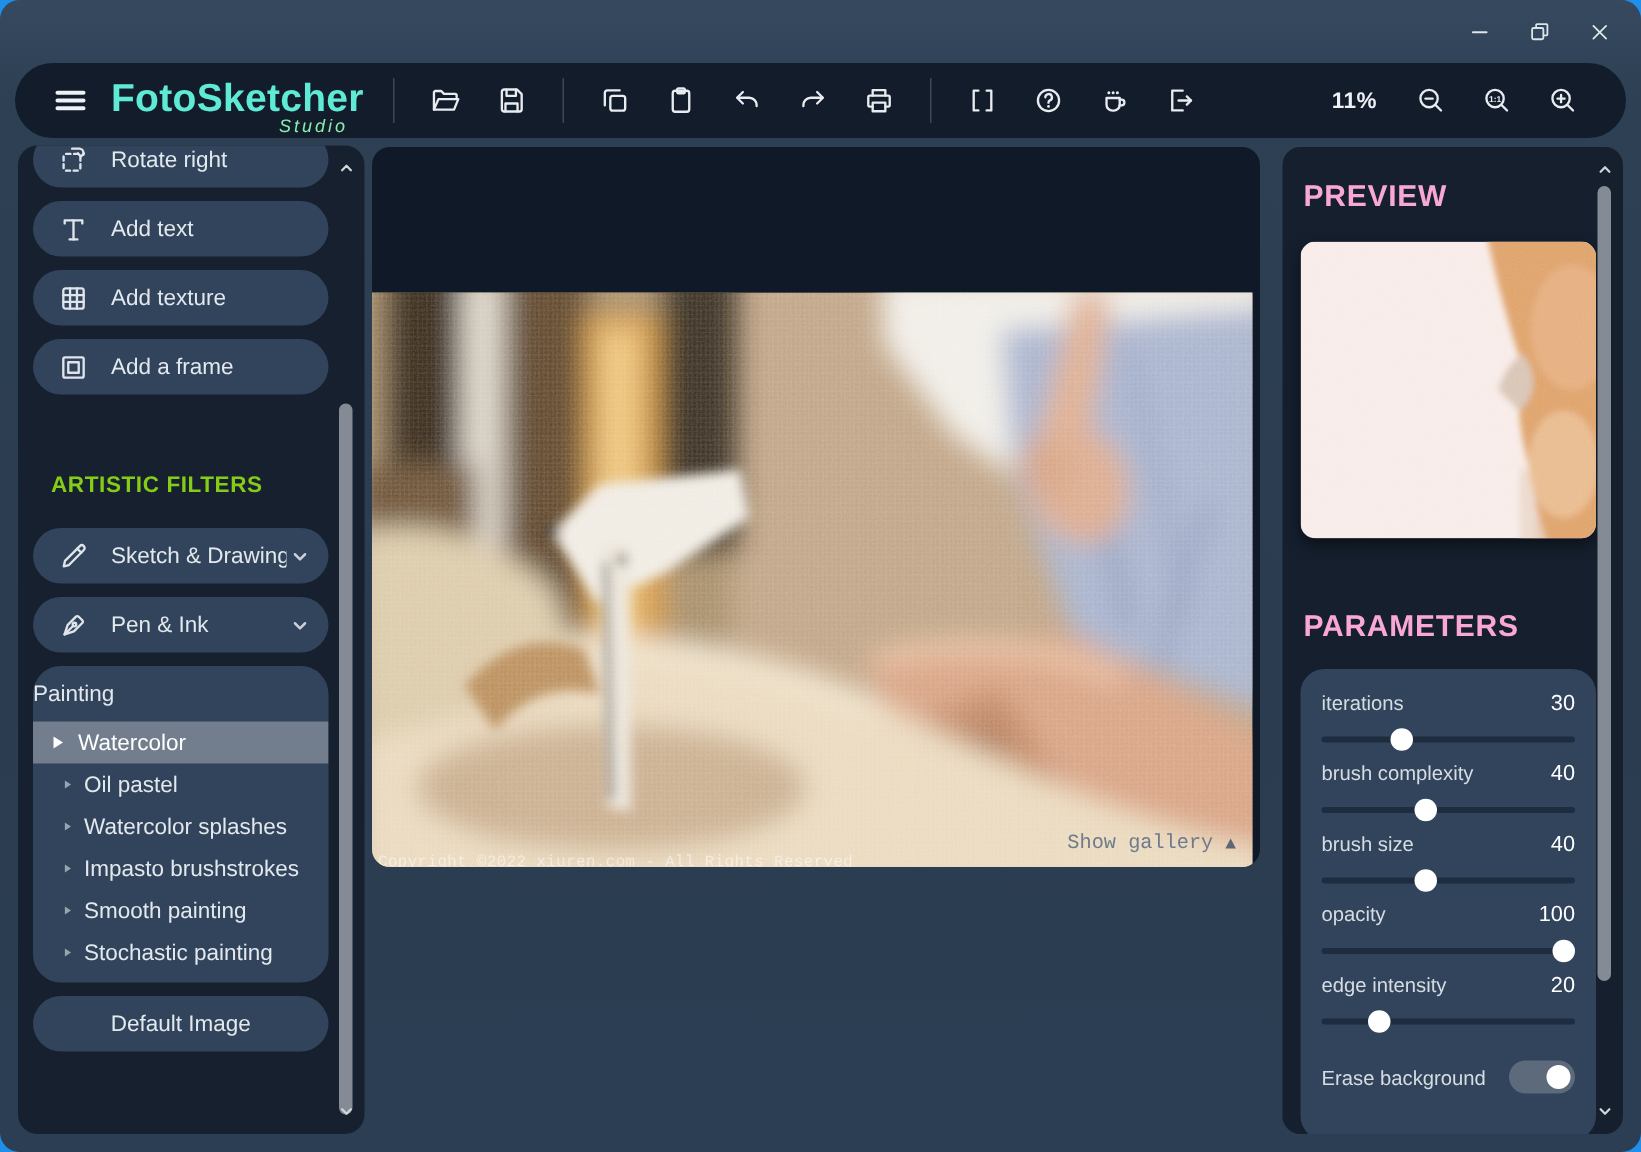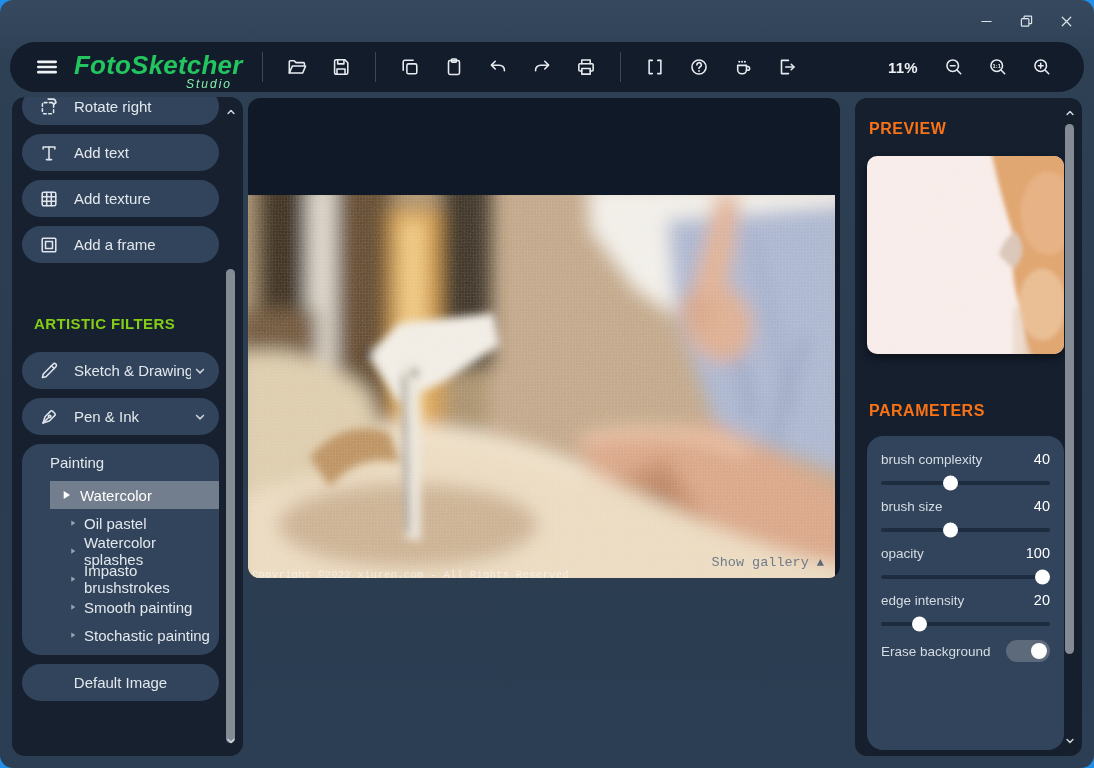--- a/index.html
+++ b/index.html
@@ -15,21 +15,21 @@
   .win-btn { width:40px; height:30px; display:flex; align-items:center; justify-content:center;
     color:#dde4ea; cursor:default; }
   .win-btn svg { width:17px; height:17px; }
 
   
   .toolbar { position:absolute; left:10px; right:10px; top:42px; height:50px; border-radius:25px;
     background:#131c2b; display:flex; align-items:center; padding:0 20px; color:#e8ecf1; }
   .menu-btn { width:34px; height:34px; display:flex; align-items:center; justify-content:center; color:#eef1f5; }
   .menu-btn svg { width:26px; height:26px; }
   .brand-wrap { position:relative; margin-left:10px; margin-right:8px; width:168px; height:44px; }
-  .brand { font-size:26px; font-weight:bold; letter-spacing:.2px; color:#22c55e; line-height:40px;font-style:italic; }
+  .brand { font-size:26px; font-weight:bold; letter-spacing:.2px; color:#5eead4; line-height:40px; }
   .brand-sub { position:absolute; right:10px; bottom:-2px; font-style:italic; font-size:12px;
     color:#86efac; letter-spacing:2px; }
   .tb-div { width:1px; height:30px; background:#3a475b; margin:0 12px; }
   .tb-btn { width:44px; height:38px; display:flex; align-items:center; justify-content:center;
     color:#e8ecf1; border-radius:8px; }
   .tb-btn svg { width:22px; height:22px; }
   .tb-spacer { flex:1; }
   .zoom-label { font-size:15px; font-weight:bold; color:#eef1f5; margin-right:14px; letter-spacing:.3px; }
 
   
@@ -39,21 +39,21 @@
   .sb-btn { width:197px; height:37px; border-radius:18.5px; background:#31445c; color:#e3e8ed;
     display:flex; align-items:center; margin-bottom:9px; font-size:15px; }
   .sb-btn .ic { width:22px; height:22px; margin:0 14px 0 16px; display:flex; color:#dfe5eb; }
   .sb-btn .ic svg { width:22px; height:22px; }
   .sb-btn .lbl { flex:1; white-space:nowrap; overflow:hidden; }
   .sb-btn .chev { width:18px; height:18px; margin-right:10px; color:#c9d0d8; flex:0 0 auto; }
   .sb-btn .chev svg { width:18px; height:18px; }
   .sb-section { font-size:15px; font-weight:bold; color:#84cc16; letter-spacing:.4px;
     margin:52px 0 20px 12px; }
   .sb-group { width:197px; border-radius:18.5px; background:#31445c; color:#e3e8ed;
-    margin-bottom:9px; padding-bottom:6px; overflow:hidden;padding-left:28px; }
+    margin-bottom:9px; padding-bottom:6px; overflow:hidden; }
   .sb-group-header { height:37px; display:flex; align-items:center; font-size:15px; }
   .sb-item { height:28px; display:flex; align-items:center; font-size:15px; color:#e3e8ed; }
   .sb-item .bullet { width:14px; height:14px; margin:0 4px 0 16px; color:#9aa4b0; display:flex; }
   .sb-item .bullet svg { width:14px; height:14px; }
   .sb-item.selected { background:#727e8d; color:#ffffff; }
   .sb-item.selected .bullet { color:#ffffff; width:16px; height:16px; margin:0 6px 0 8px; }
   .sb-item.selected .bullet svg { width:16px; height:16px; }
   .sb-action { justify-content:center; }
   .sb-action .lbl { flex:0 1 auto; }
 
@@ -73,36 +73,36 @@
                repeating-linear-gradient(0deg, rgba(255,255,255,.04) 0 1px, transparent 1px 3px); }
   .watermark { position:absolute; left:4px; bottom:4px; font-size:10.5px; color:rgba(255,255,255,.5);
     letter-spacing:.3px; z-index:2; }
   .show-gallery { position:absolute; right:16px; bottom:8px; font-size:13.5px; color:#6f7b8a;
     display:flex; align-items:center; gap:8px; }
   .show-gallery .tri { font-size:12px; color:#5c6878; }
 
   
   .rpanel { position:absolute; left:855px; top:98px; width:227px; height:658px; border-radius:12px;
     background:#151f2e; overflow:hidden; }
-  .rp-title { font-size:16px; font-weight:bold; color:#f97316; letter-spacing:.5px; margin-left:14px; }
+  .rp-title { font-size:20px; font-weight:bold; color:#f9a8d4; letter-spacing:.5px; margin-left:14px; }
   .rp-title.preview { margin-top:22px; }
   .rp-title.params { margin-top:48px; }
   .preview-box { margin:18px 0 0 12px; width:197px; height:198px; border-radius:10px; overflow:hidden;
     position:relative; box-shadow:0 4px 10px rgba(0,0,0,.45); }
   .preview-box svg { position:absolute; inset:0; width:100%; height:100%; }
   .param-card { margin:16px 0 0 12px; width:197px; height:314px; border-radius:16px; background:#31445c;
     padding:2px 14px 0 14px; }
   .prow { margin-top:13px; }
   .prow .line1 { display:flex; justify-content:space-between; align-items:baseline; }
   .plabel { font-size:13.5px; color:#d6dce2; }
   .pvalue { font-size:14.5px; color:#ffffff; }
   .ptrack { position:relative; margin-top:14px; height:4px; border-radius:2px; background:#1e2c3f; }
   .pthumb { position:absolute; top:50%; width:15px; height:15px; border-radius:50%; background:#ffffff;
     transform:translateY(-50%); left:calc((100% - 15px) * var(--p) / 100); }
-  .trow { margin-top:14px; display:flex; justify-content:space-between; align-items:center; }
+  .trow { margin-top:24px; display:flex; justify-content:space-between; align-items:center; }
   .toggle { width:44px; height:22px; border-radius:11px; background:#5c6a7c; position:relative; flex:0 0 auto; }
   .toggle .knob { position:absolute; top:3px; right:3px; width:16px; height:16px; border-radius:50%;
     background:#ffffff; }
 </style>
 </head>
 <body>
 
 <div class="window">
 
   <div class="titlebar">
@@ -498,20 +498,29 @@
           <path d="M150 76 C162 90 158 106 148 114 L134 100 C137 88 144 80 150 76 Z" fill="#d9c5b6"></path>
           <path d="M150 150 C160 164 158 180 168 205 L148 205 C150 184 146 164 150 150 Z" fill="#e8d6c6" opacity=".8"></path>
         </g>
         <rect width="200" height="200" filter="url(#pgrain)" opacity=".6"></rect>
       </svg>
     </div>
     <div class="rp-title params">PARAMETERS</div>
     <div class="param-card" id="param-card">
         <div class="prow">
           <div class="line1">
+            <span class="plabel">iterations</span>
+            <span class="pvalue">30</span>
+          </div>
+          <div class="ptrack">
+            <div class="pthumb" style="--p: 30;"></div>
+          </div>
+        </div>
+        <div class="prow">
+          <div class="line1">
             <span class="plabel">brush complexity</span>
             <span class="pvalue">40</span>
           </div>
           <div class="ptrack">
             <div class="pthumb" style="--p: 40;"></div>
           </div>
         </div>
         <div class="prow">
           <div class="line1">
             <span class="plabel">brush size</span>

